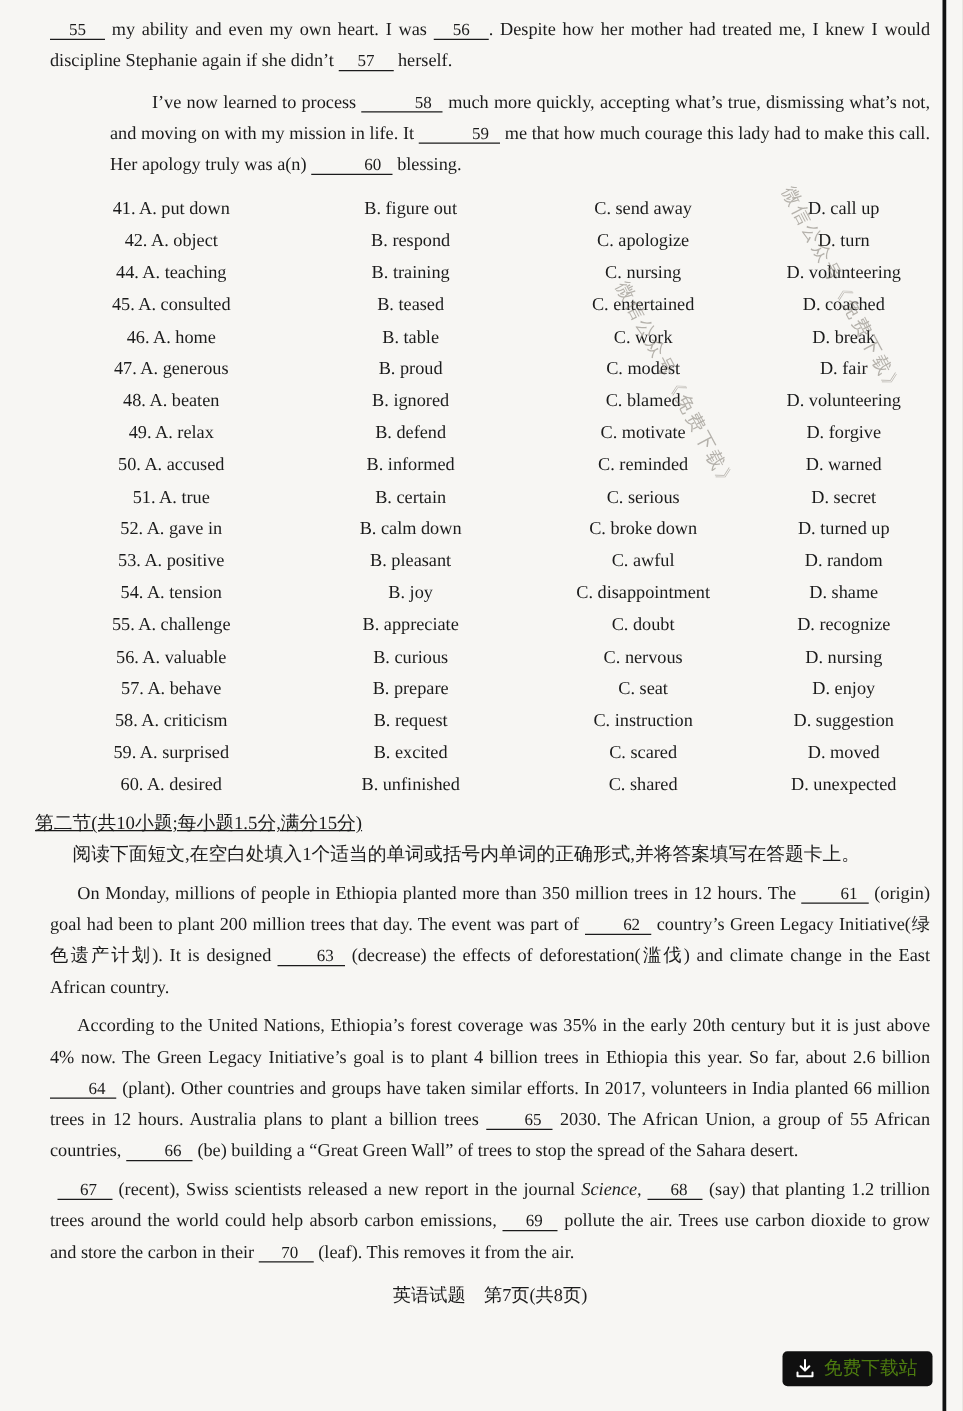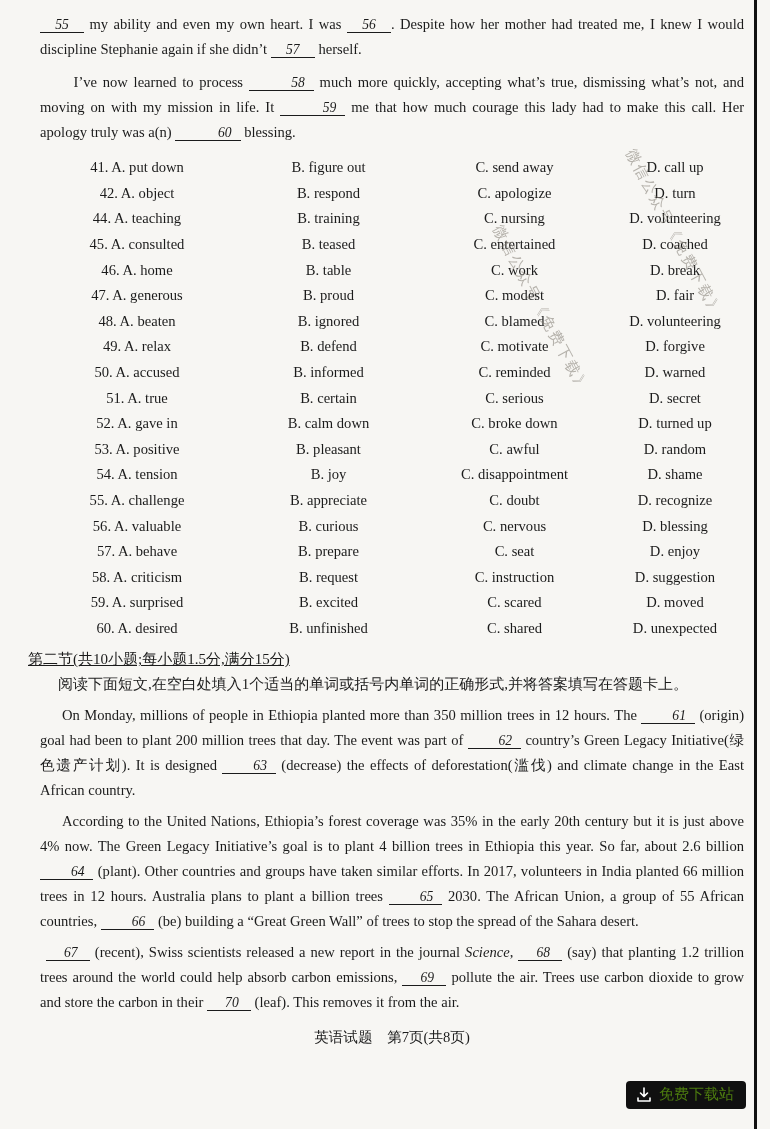--- a/index.html
+++ b/index.html
@@ -16,23 +16,22 @@
   .content{padding:12px 26px 0 40px;}
   p{margin:0;text-align:justify;line-height:25px;}
   .blank{
     display:inline-block;
     min-width:26px;
     padding:0 9px;
     text-align:center;
     border-bottom:1px solid #1b1b1b;
     font-size:13.6px;
     line-height:15px;
-    font-style:italic;
-  }
-  .passage p + p{margin-top:8px;}
+  }
+  .passage p + p{margin-top:8px;margin-left:48px;}
   .indent{text-indent:2.3em;}
   .indent-sm{text-indent:1.5em;}
   .indent-xs{text-indent:0.4em;}
   .options-table{margin-top:10px;}
   .q-row{
     display:grid;
     grid-template-columns:194px 189px 183px auto;
     height:25.6px;
     align-items:center;
     text-align:center;
@@ -184,21 +183,21 @@
         <div class="q-row">
           <div class="q-cell">55. A. challenge</div>
           <div class="q-cell">B. appreciate</div>
           <div class="q-cell">C. doubt</div>
           <div class="q-cell">D. recognize</div>
         </div>
         <div class="q-row">
           <div class="q-cell">56. A. valuable</div>
           <div class="q-cell">B. curious</div>
           <div class="q-cell">C. nervous</div>
-          <div class="q-cell">D. blessing</div>
+          <div class="q-cell">D. nursing</div>
         </div>
         <div class="q-row">
           <div class="q-cell">57. A. behave</div>
           <div class="q-cell">B. prepare</div>
           <div class="q-cell">C. seat</div>
           <div class="q-cell">D. enjoy</div>
         </div>
         <div class="q-row">
           <div class="q-cell">58. A. criticism</div>
           <div class="q-cell">B. request</div>

